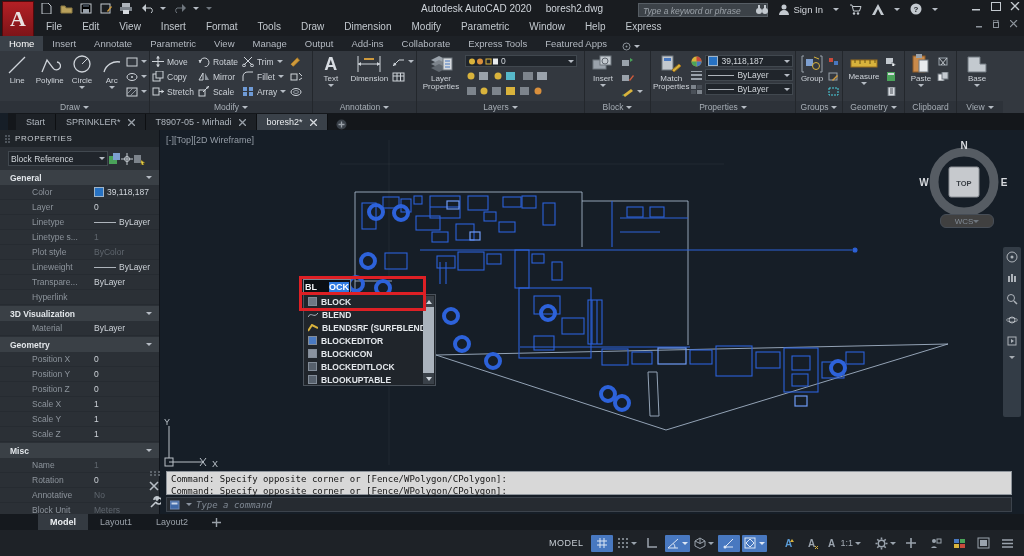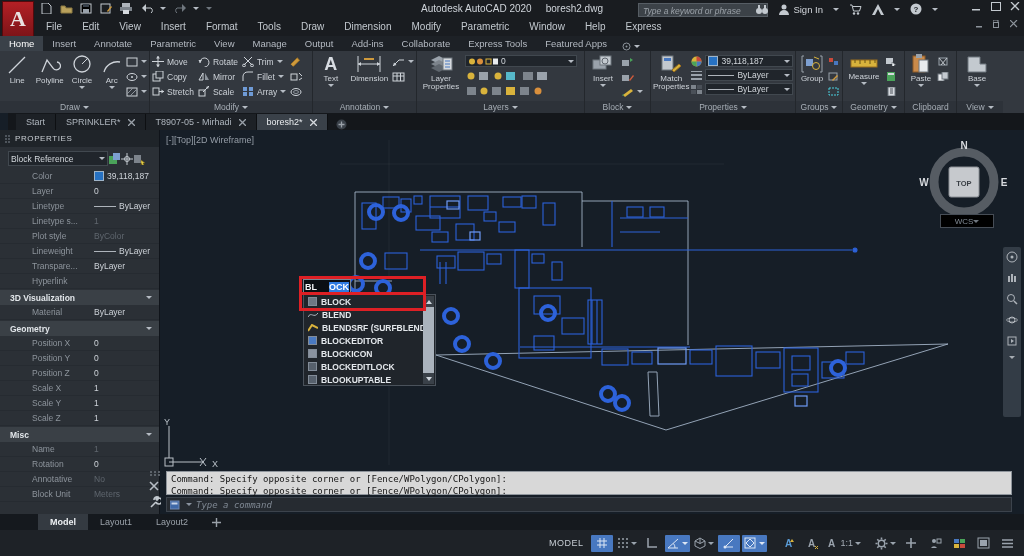--- a/index.html
+++ b/index.html
@@ -60,21 +60,21 @@
   .pal-row{height:14px;display:flex;align-items:center;font-size:8.5px;border-bottom:1px solid #262b31;}
   .pal-row .rl{width:62px;padding-left:20px;color:#8d949c;overflow:hidden;white-space:nowrap;margin-left:12px;}
   .pal-row .rv{flex:1;color:#ced3d9;display:flex;align-items:center;gap:3px;overflow:hidden;white-space:nowrap;}
   .pal-row .rv.dim{color:#5f666e;}
   .swatch{width:8px;height:8px;background:#2772c3;border:1px solid #9fb4c8;display:inline-block;}
   
   #canvas{position:absolute;left:160px;top:130px;width:864px;height:340px;background:#161e27;overflow:hidden;}
   #vp-label{position:absolute;left:6px;top:5px;font-size:9px;color:#959da7;}
   
   #viewcube{position:absolute;right:14px;top:10px;width:92px;height:92px;}
-  #wcs{position:absolute;right:30px;top:84px;width:52px;height:12px;background:#000000;border:1px solid #464d56;border-radius:0;
+  #wcs{position:absolute;right:30px;top:84px;width:52px;height:12px;background:#404040;border:1px solid #464d56;border-radius:6px;
        display:flex;align-items:center;justify-content:center;gap:0;font-size:8px;color:#828b95;}
   
   #navbar{position:absolute;right:3px;top:117px;width:18px;height:170px;background:rgba(130,140,152,.28);border-radius:2px;
           display:flex;flex-direction:column;align-items:center;padding-top:4px;gap:9px;box-sizing:border-box;}
   
   #ucs{position:absolute;left:0;top:288px;}
   
   #popup{position:absolute;left:141px;top:146px;width:136px;z-index:30;}
   #cmd-input{position:absolute;left:2px;top:3px;height:13px;display:flex;align-items:center;
              background:#0b0f14;border:1px solid #7a8694;font-size:9px;font-weight:bold;padding:0 1px;gap:12px;}
@@ -812,20 +812,24 @@
       <svg width="12" height="12">
           <path d="M6,0 V12 M0,6 H12" stroke="#c3c9cf"></path>
           <circle cx="6" cy="6" r="2.5" fill="none" stroke="#c3c9cf"></circle>
         </svg>
       <svg width="13" height="12">
           <rect x="1" y="2" width="7" height="8" fill="#7d848c"></rect>
           <path d="M8,7 l4,3 -2,0 1,2 -1.5,0.5 -1,-2 -0.5,1.5 z" fill="#e8d44a" stroke="#6b5414" stroke-width=".5"></path>
         </svg>
     </div>
 
+    <div class="pal-sec">
+        <span>General</span>
+        <span class="dn"></span>
+      </div>
     <div class="pal-row">
         <span class="rl">Color</span>
         <span class="rv">
           <span class="swatch"></span>
           <span>39,118,187</span>
         </span>
       </div>
     <div class="pal-row">
         <span class="rl">Layer</span>
         <span class="rv">0</span>

